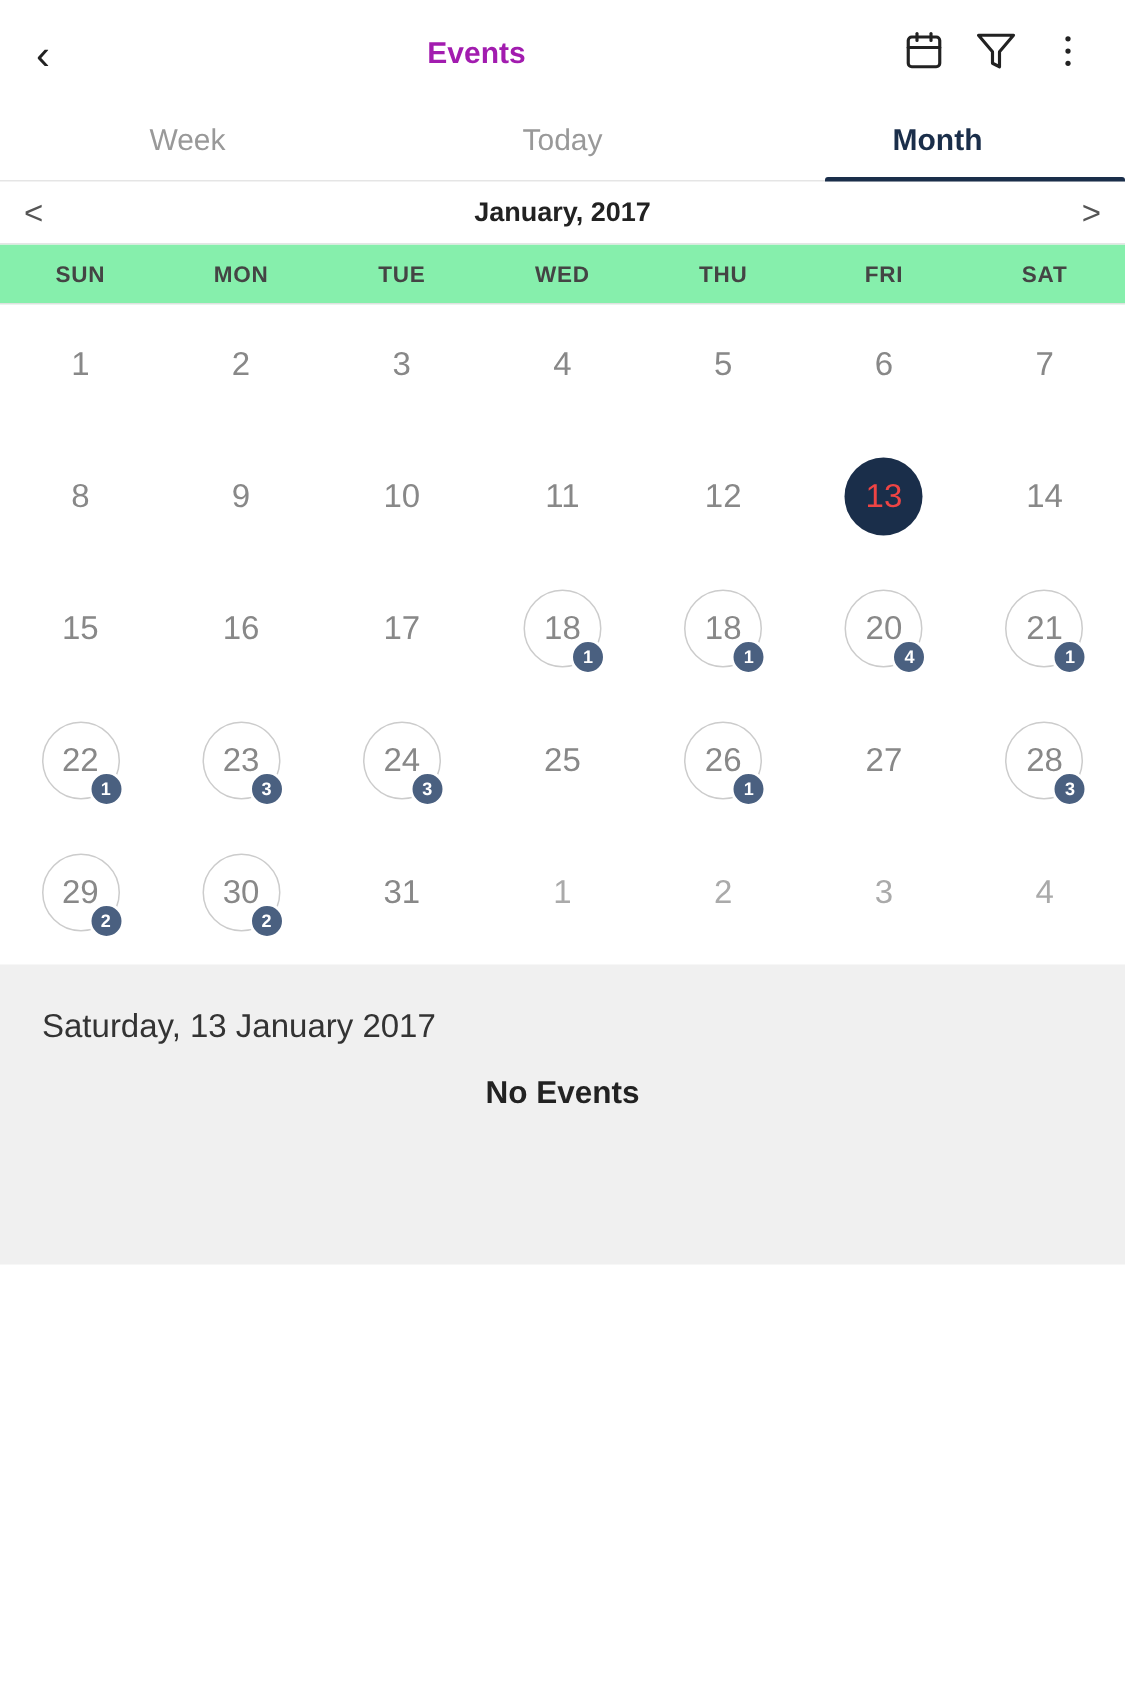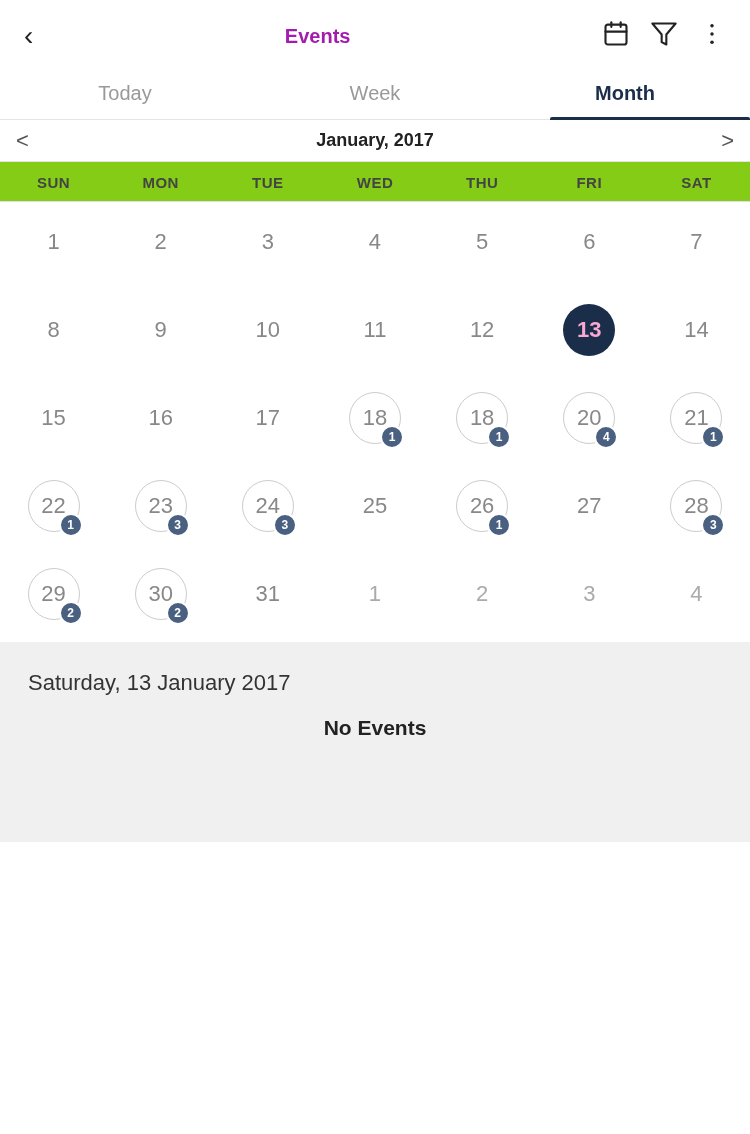--- a/index.html
+++ b/index.html
@@ -91,21 +91,21 @@
       cursor: pointer;
       padding: 8px 16px;
     }
     .nav-arrow.left { left: 0; }
     .nav-arrow.right { right: 0; }
 
     
     .day-headers {
       display: grid;
       grid-template-columns: repeat(7, 1fr);
-      background: #84cc16;
+      background: #86efac;
       padding: 12px 0 10px;
       border-bottom: 1px solid #e0e0e0;
     }
     .day-header {
       text-align: center;
       font-size: 15px;
       font-weight: 700;
       color: #444;
       letter-spacing: 0.5px;
     }
@@ -151,22 +151,22 @@
       justify-content: center;
       position: relative;
     }
     .day-circle.outline {
       border: 1.5px solid #ccc;
     }
     .day-circle.selected {
       background: #1a2e4a;
     }
     .day-circle.selected .day-number {
-      color: #f9a8d4;
-      font-weight: 700;
+      color: #ef4444;
+      font-weight: 400;
     }
 
     
     .event-badge {
       position: absolute;
       bottom: -6px;
       right: -4px;
       width: 24px;
       height: 24px;
       border-radius: 50%;
@@ -242,24 +242,24 @@
         <circle cx="12" cy="5" r="1.5"></circle>
         <circle cx="12" cy="12" r="1.5"></circle>
         <circle cx="12" cy="19" r="1.5"></circle>
       </svg>
     </span>
   </div>
 </div>
 
 <div class="tabs">
   <div class="tab">
-    <span>Today</span>
+    <span>Week</span>
   </div>
   <div class="tab">
-    <span>Week</span>
+    <span>Today</span>
   </div>
   <div class="tab active">
     <span>Month</span>
   </div>
 </div>
 
 <div class="month-nav">
   <span class="nav-arrow left">&lt;</span>
   <span class="month-nav-title">January, 2017</span>
   <span class="nav-arrow right">&gt;</span>

